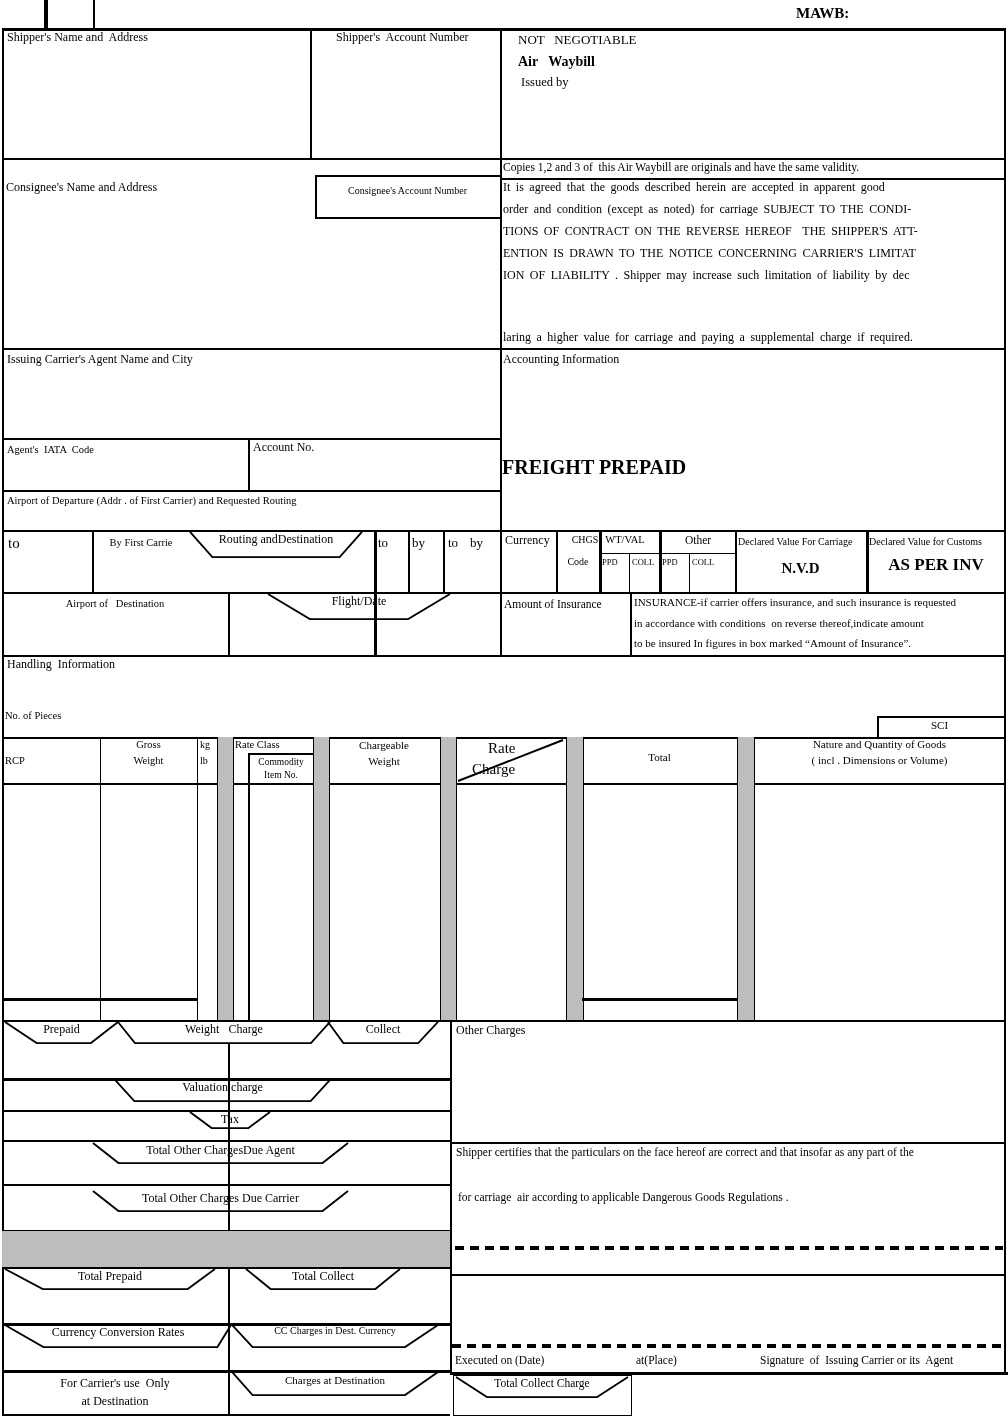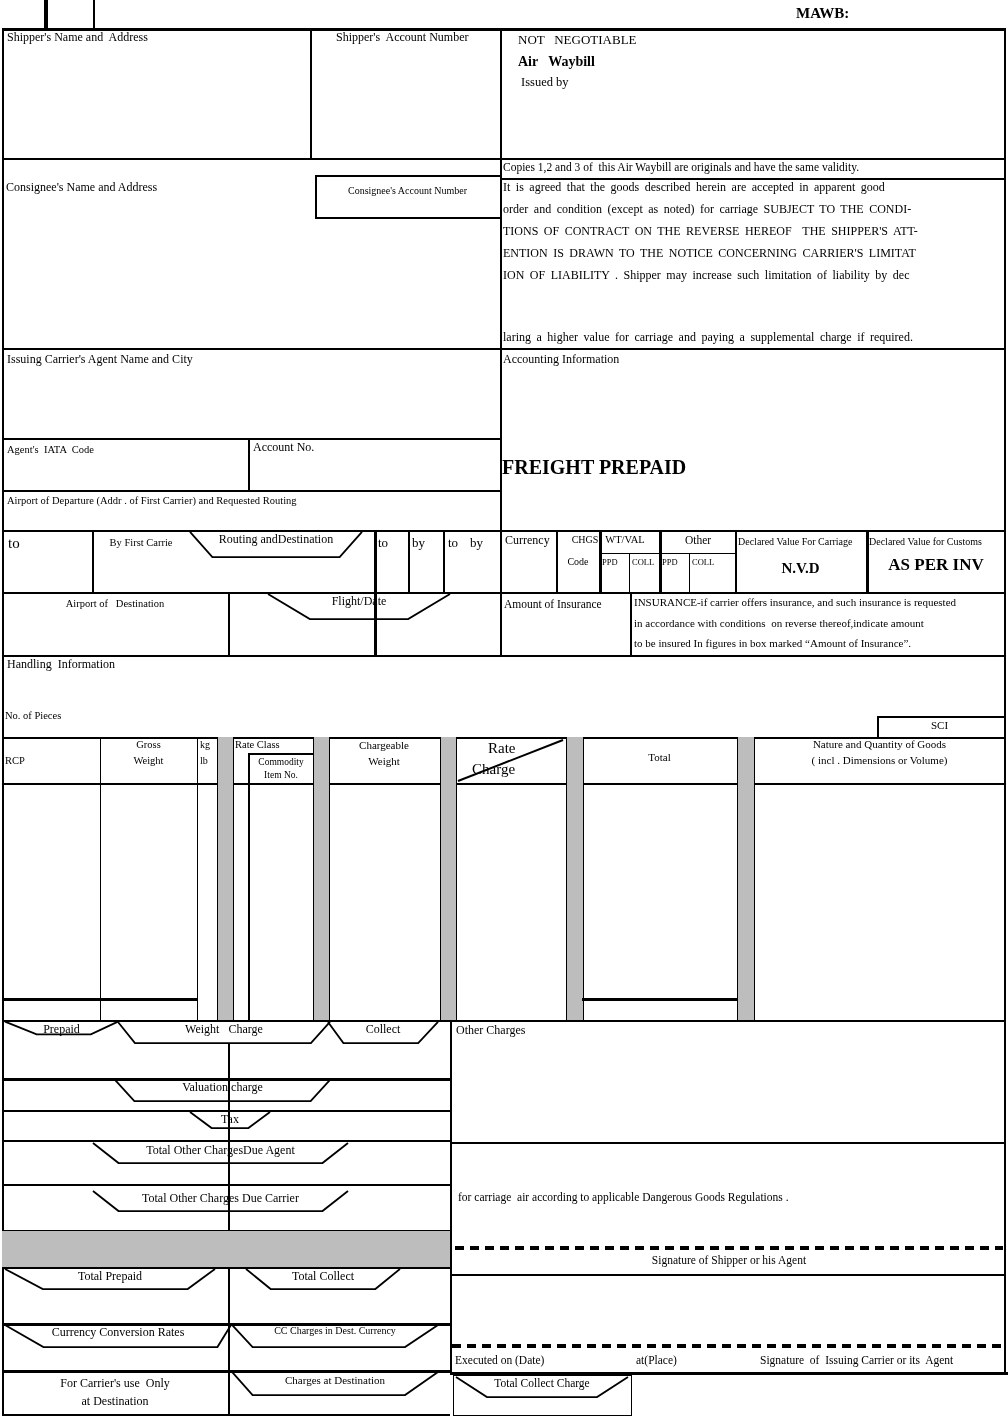--- a/index.html
+++ b/index.html
@@ -195,21 +195,21 @@
   <div class="hl" style="left:2px;top:1230px;width:448px;height:1.5px"></div>
   <div class="grayrow" style="left:2px;top:1231px;width:448px;height:36px"></div>
   <div class="hl" style="left:2px;top:1267px;width:448px;height:1.5px"></div>
   <div class="hl" style="left:2px;top:1323px;width:448px;height:2.5px"></div>
   <div class="hl" style="left:2px;top:1370px;width:448px;height:2.5px"></div>
   <div class="hl" style="left:2px;top:1414px;width:448px;height:2px"></div>
   <div class="vl" style="left:450px;top:1020px;width:2px;height:352px"></div>
   <div class="vl" style="left:228px;top:1044px;width:1.5px;height:186px"></div>
   <div class="vl" style="left:228px;top:1267px;width:1.5px;height:149px"></div>
 
-  <div class="trap" style="left:5px;top:1021px;width:113px;height:14px">
+  <div class="trap" style="left:5px;top:1021px;width:113px;height:23px">
     <svg viewBox="0 0 100 24" preserveAspectRatio="none">
         <polyline points="0,1 28,23 76,23 100,1" vector-effect="non-scaling-stroke"></polyline>
       </svg>
     <span class="tl f12">Prepaid</span>
   </div>
   <div class="trap" style="left:118px;top:1021px;width:212px;height:23px">
     <svg viewBox="0 0 100 24" preserveAspectRatio="none">
         <polyline points="0,1 8,23 91,23 100,1" vector-effect="non-scaling-stroke"></polyline>
       </svg>
     <span class="tl f12">Weight   Charge</span>
@@ -275,23 +275,23 @@
         <polyline points="0,1 10,25 84,25 100,1" vector-effect="non-scaling-stroke"></polyline>
       </svg>
     <span class="tl f11" style="padding-top:3px">Charges at Destination</span>
   </div>
 
   <div class="hl" style="left:450px;top:1142px;width:556px;height:1.5px"></div>
   <div class="hl" style="left:450px;top:1274px;width:556px;height:1.5px"></div>
   <div class="hl" style="left:450px;top:1372px;width:558px;height:2.5px"></div>
   <div class="lbl f12" style="left:456px;top:1024px">Other Charges</div>
   <div class="field" style="left:453px;top:1042px;width:550px;height:98px"></div>
+  <div class="lbl f115" style="left:456px;top:1146px">Shipper certifies that the particulars on the face hereof are correct and that insofar as any part of the</div>
   <div class="lbl f115" style="left:458px;top:1191px">for carriage  air according to applicable Dangerous Goods Regulations .</div>
   <div class="dash" style="left:455px;top:1246px;width:548px"></div>
-  <div class="lbl f115 ctr" style="left:455px;top:1254px;width:548px">Signature of Shipper or his Agent</div>
   <div class="field" style="left:453px;top:1276px;width:550px;height:68px"></div>
   <div class="dash" style="left:452px;top:1344px;width:552px"></div>
   <div class="lbl f115" style="left:455px;top:1354px">Executed on (Date)</div>
   <div class="lbl f115" style="left:636px;top:1354px">at(Place)</div>
   <div class="lbl f115" style="left:760px;top:1354px">Signature  of  Issuing Carrier or its  Agent</div>
 
   <div class="abs" style="left:453px;top:1375px;width:177px;height:39px;border:1.5px solid #000"></div>
   <div class="trap" style="left:456px;top:1376px;width:172px;height:22px">
     <svg viewBox="0 0 100 23" preserveAspectRatio="none">
         <polyline points="0,1 18,22 82,22 100,1" vector-effect="non-scaling-stroke"></polyline>

